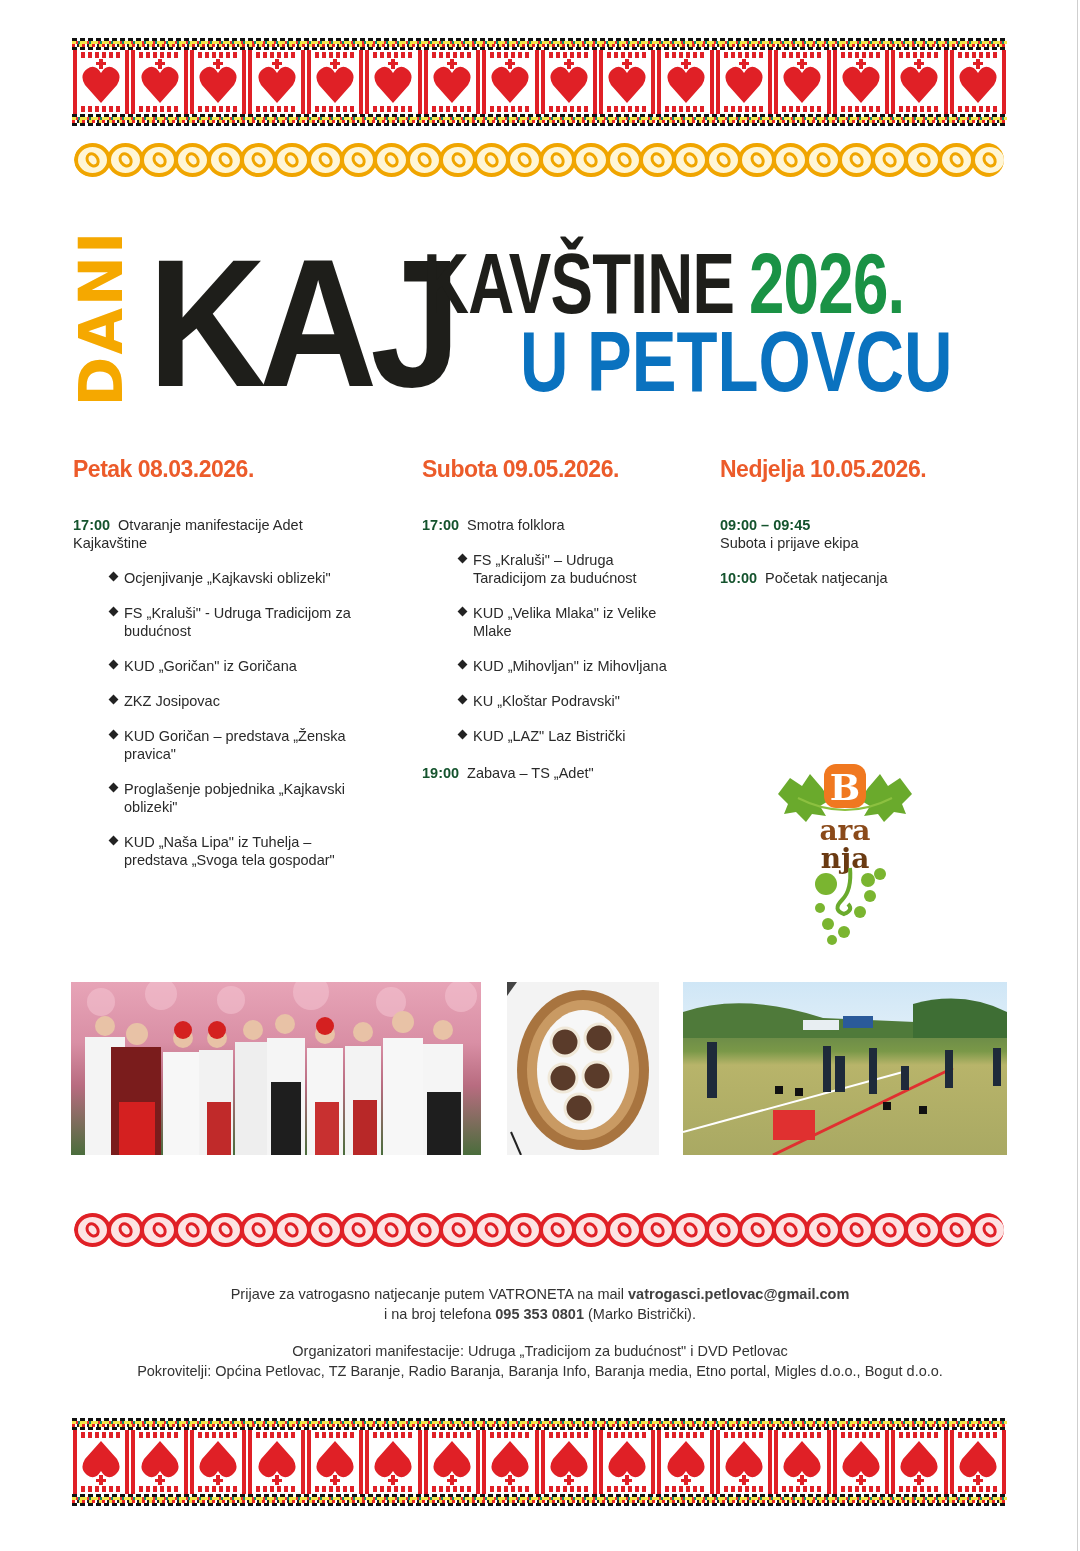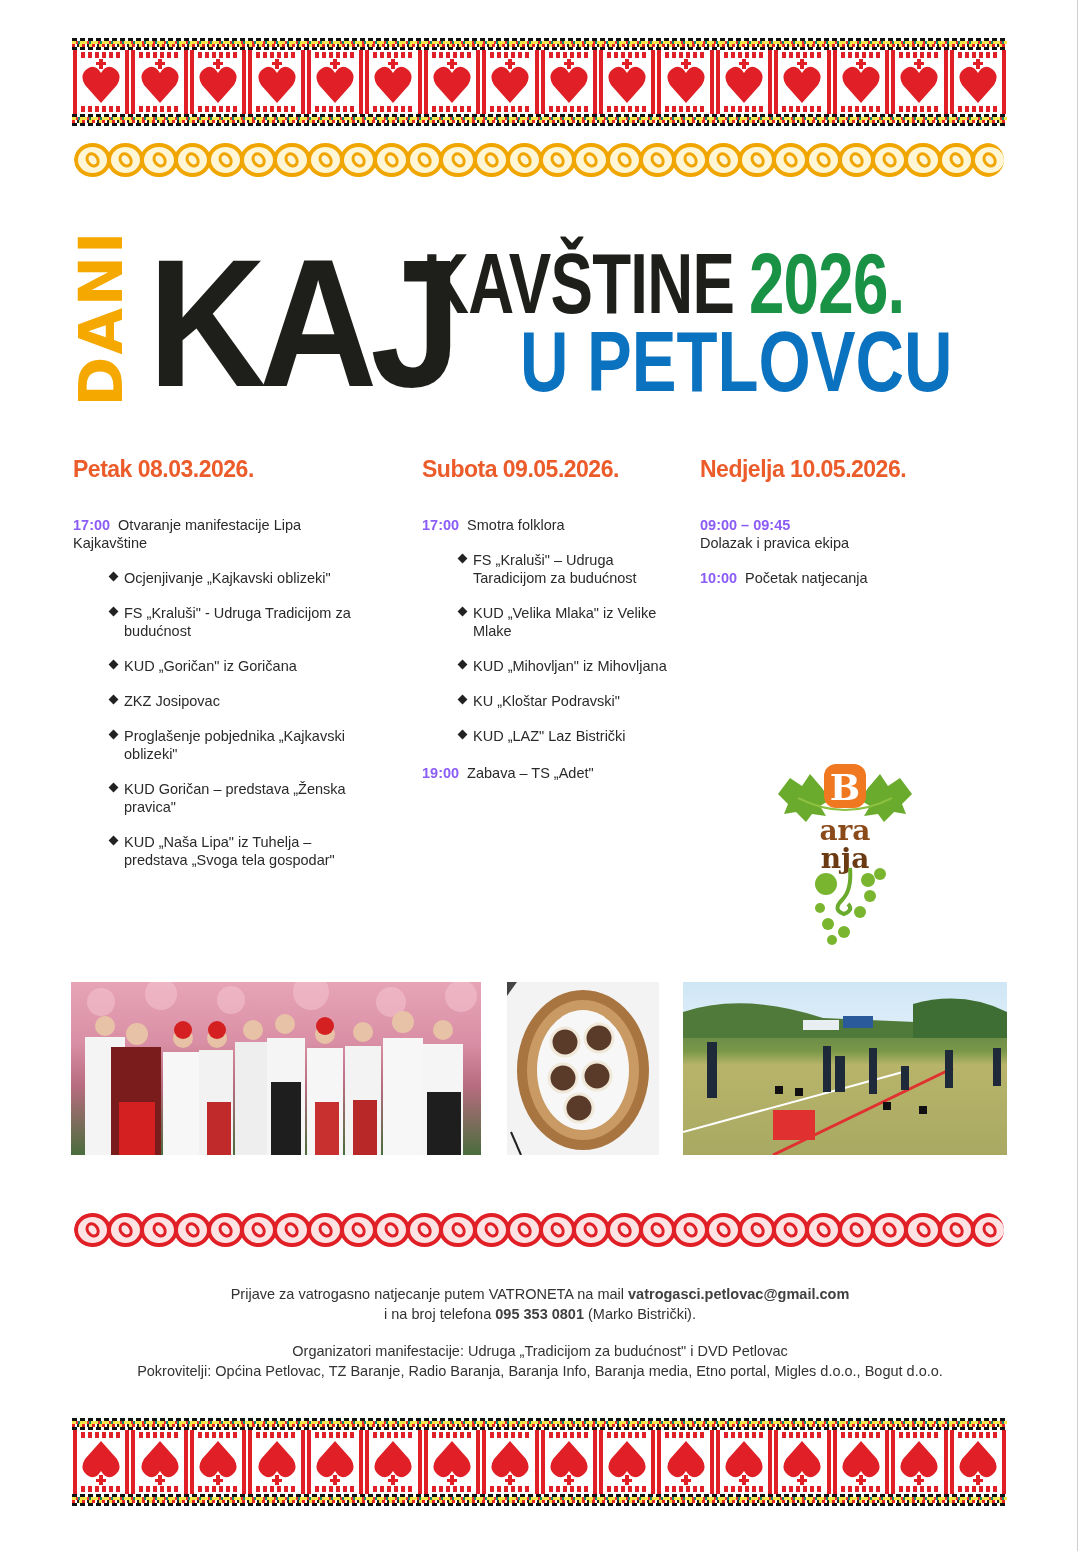--- a/index.html
+++ b/index.html
@@ -39,21 +39,21 @@
   .dani span { display: block; transform: rotate(-90deg); font-weight: 700; font-size: 60px; color: #f5a800; letter-spacing: 2px; white-space: nowrap; font-family: "DejaVu Sans", sans-serif; }
   .kaj { position: absolute; left: 148px; top: 232px; font-size: 182px; font-weight: 700; color: #1e1e1a; letter-spacing: -8px; line-height: 1; font-family: "Liberation Sans", sans-serif; transform: scaleX(0.9); transform-origin: left top; }
   .kav { position: absolute; left: 423px; top: 240px; font-size: 86px; font-weight: 700; line-height: 1; color: #1e1e1a; transform: scaleX(0.74); transform-origin: left top; white-space: nowrap; letter-spacing: -1px; }
   .kav .year { color: #1a9245; margin-left: 20px; }
   .upet { position: absolute; left: 520px; top: 318px; font-size: 86px; font-weight: 700; line-height: 1; color: #0a72bf; transform: scaleX(0.78); transform-origin: left top; white-space: nowrap; letter-spacing: 0px; }
 
   
   .col { position: absolute; top: 460px; font-size: 14.5px; line-height: 18px; color: #2a2a2a; }
   .col .day { font-size: 23px; font-weight: 700; color: #ec5b2a; letter-spacing: -0.5px; margin-bottom: 38px; white-space: nowrap; }
   .col .row { margin-bottom: 0; }
-  .col .time { font-weight: 700; color: #8b5cf6; margin-right: 8px; }
+  .col .time { font-weight: 700; color: #14532d; margin-right: 8px; }
   .col ul { list-style: none; padding: 0; margin: 0; }
   .col li { position: relative; padding-left: 16px; margin-top: 17px; }
   .col li .diamond { position: absolute; left: 2px; top: 4px; width: 7px; height: 7px; background: #222; transform: rotate(45deg); }
   .col .block { margin-bottom: 17px; }
 
   
   .logo { position: absolute; left: 772px; top: 760px; width: 146px; height: 186px; }
 
   
   .photo { position: absolute; top: 982px; height: 173px; overflow: hidden; }
@@ -225,29 +225,29 @@
   </div>
 <div class="kaj">KAJ</div>
 <div class="kav">
   <span>KAVŠTINE</span><span class="year">2026.</span>
 </div>
 <div class="upet">U PETLOVCU</div>
 
 <div class="col" style="left:73px; width:300px;">
   <div class="day">Petak 08.03.2026.</div>
   <div class="row">
-    <span class="time">17:00</span><span>Otvaranje manifestacije Lipa Kajkavštine</span>
+    <span class="time">17:00</span><span>Otvaranje manifestacije Adet Kajkavštine</span>
   </div>
   <ul style="margin-left:35px;">
     <li><span class="diamond"></span><span>Ocjenjivanje „Kajkavski oblizeki"</span></li>
     <li><span class="diamond"></span><span>FS „Kraluši" - Udruga Tradicijom za budućnost</span></li>
     <li><span class="diamond"></span><span>KUD „Goričan" iz Goričana</span></li>
     <li><span class="diamond"></span><span>ZKZ Josipovac</span></li>
+    <li><span class="diamond"></span><span>KUD Goričan – predstava „Ženska pravica"</span></li>
     <li><span class="diamond"></span><span>Proglašenje pobjednika „Kajkavski oblizeki"</span></li>
-    <li><span class="diamond"></span><span>KUD Goričan – predstava „Ženska pravica"</span></li>
     <li><span class="diamond"></span><span>KUD „Naša Lipa" iz Tuhelja – predstava „Svoga tela gospodar"</span></li>
   </ul>
 </div>
 
 <div class="col" style="left:422px; width:250px;">
   <div class="day">Subota 09.05.2026.</div>
   <div class="row">
     <span class="time">17:00</span><span>Smotra folklora</span>
   </div>
   <ul style="margin-left:35px;">
@@ -255,25 +255,25 @@
     <li><span class="diamond"></span><span>KUD „Velika Mlaka" iz Velike Mlake</span></li>
     <li><span class="diamond"></span><span>KUD „Mihovljan" iz Mihovljana</span></li>
     <li><span class="diamond"></span><span>KU „Kloštar Podravski"</span></li>
     <li><span class="diamond"></span><span>KUD „LAZ" Laz Bistrički</span></li>
   </ul>
   <div class="row" style="margin-top:19px;">
     <span class="time">19:00</span><span>Zabava – TS „Adet"</span>
   </div>
 </div>
 
-<div class="col" style="left:700px; width:250px;">
+<div class="col" style="left:720px; width:250px;">
   <div class="day">Nedjelja 10.05.2026.</div>
   <div class="block">
     <div class="time">09:00 – 09:45</div>
-    <div>Dolazak i pravica ekipa</div>
+    <div>Subota i prijave ekipa</div>
   </div>
   <div class="block">
     <span class="time">10:00</span><span>Početak natjecanja</span>
   </div>
 </div>
 
 <div class="logo">
   <svg width="146" height="186" viewBox="0 0 146 186">
 
     <path d="M6 34 L18 18 L30 26 L38 14 L50 28 L58 40 L48 46 L54 56 L40 54 L34 62 L24 52 L12 54 L16 44 Z" fill="#6aaa2c"></path>

